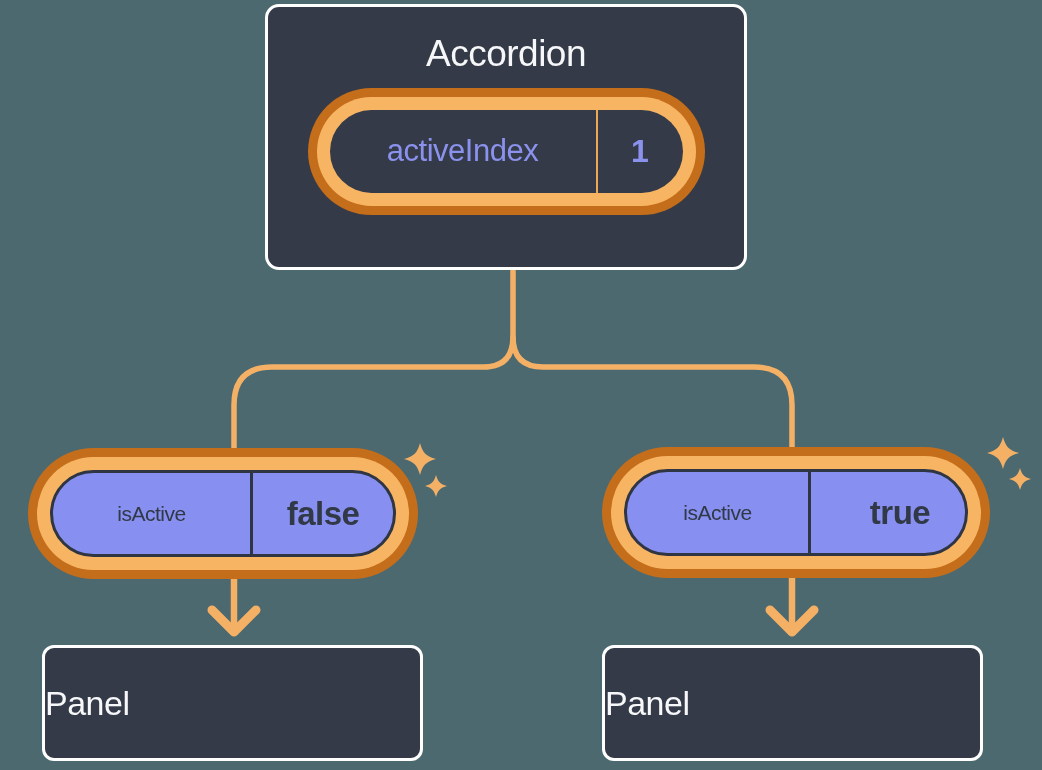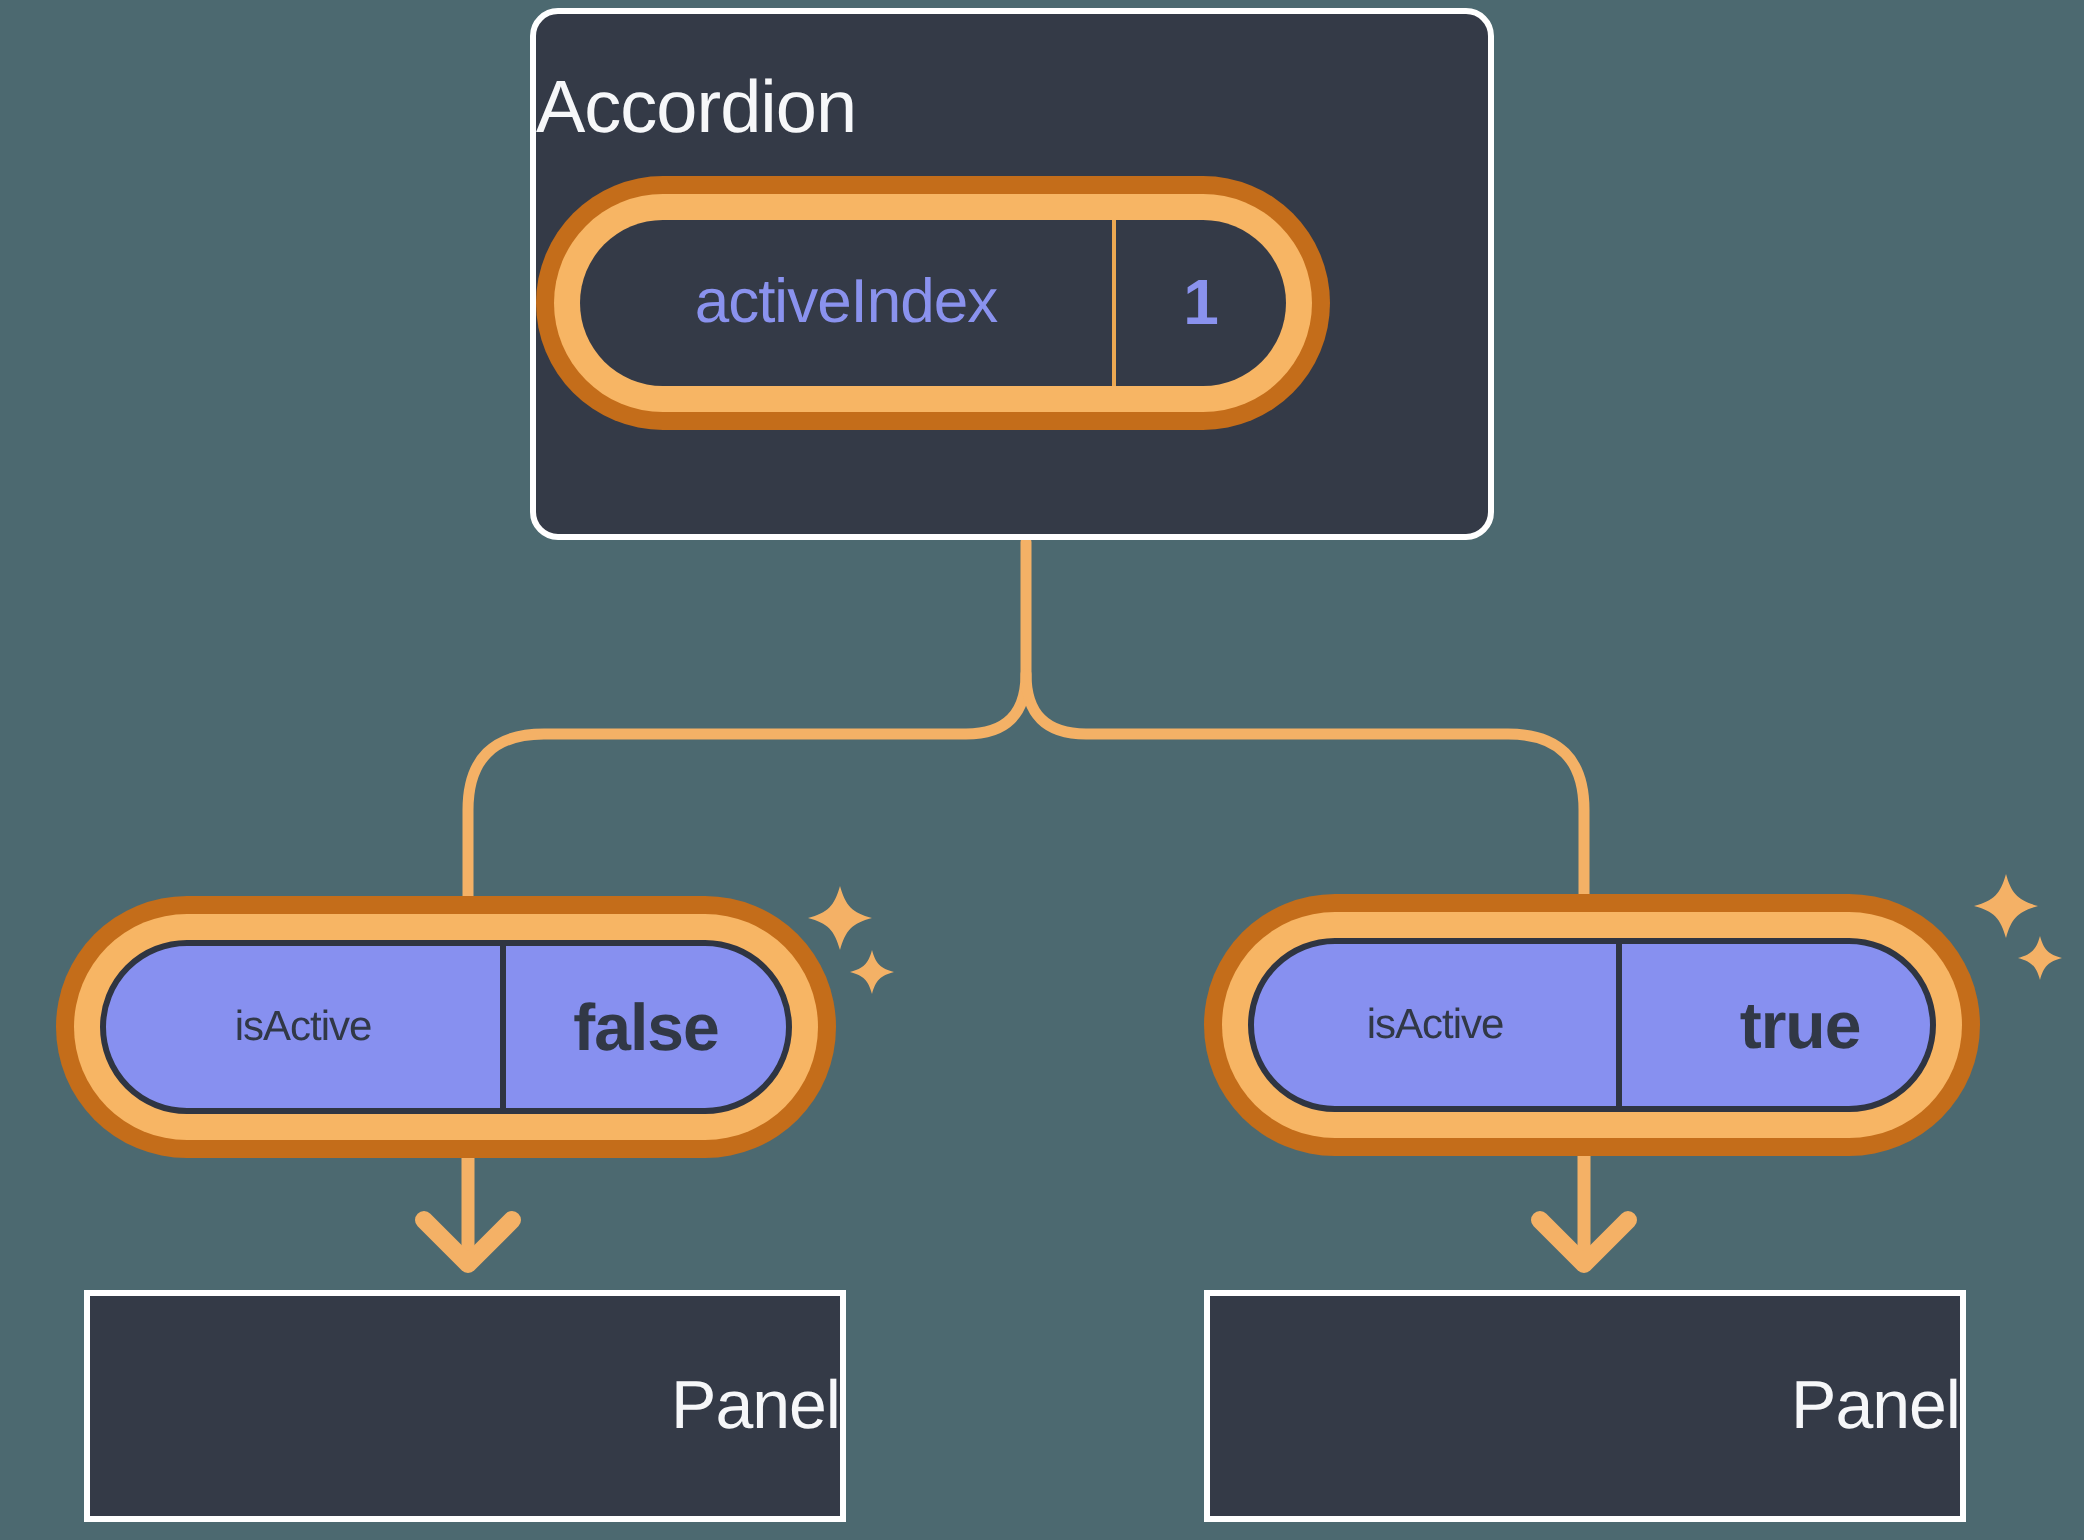--- a/index.html
+++ b/index.html
@@ -12,21 +12,21 @@
   }
   .layer-svg{position:absolute;inset:0;z-index:0;}
 
   
   .node-box{
     position:absolute;z-index:1;
     background:var(--box-fill,#343A47);
     border:3px solid var(--box-border,#fff);
     border-radius:14px;
     box-sizing:border-box;
-    display:flex;flex-direction:column;align-items:flex-start;
+    display:flex;flex-direction:column;align-items:center;
   }
   .node-title{
     margin-top:27px;
     font-size:37px;font-weight:500;letter-spacing:-0.5px;
     color:var(--title-text,#F6F7F9);
     line-height:1.1;
   }
 
   
   .pill{
@@ -58,23 +58,23 @@
 
   .state-name-dark{font-size:31px;color:var(--state-text-purple,#8A92EE);letter-spacing:-0.5px;}
   .state-value-dark{font-size:32px;font-weight:700;color:var(--state-text-purple,#8A92EE);}
   .state-name-purple{font-size:21px;color:var(--state-text-dark,#313846);letter-spacing:-0.5px;}
   .state-value-purple{font-size:33px;font-weight:700;color:var(--state-text-dark,#313846);letter-spacing:-0.5px;border-radius:20px;}
 
   .panel-box{
     position:absolute;z-index:1;
     background:var(--box-fill,#343A47);
     border:3px solid var(--box-border,#fff);
-    border-radius:0;
+    border-radius:12px;
     box-sizing:border-box;
-    display:flex;align-items:center;justify-content:flex-end;
+    display:flex;align-items:center;justify-content:flex-start;
   }
   .panel-label{font-size:34px;color:var(--title-text,#F6F7F9);letter-spacing:-0.5px;}
 
   .conn{stroke:var(--line,#F4B166);fill:none;stroke-linecap:round;stroke-linejoin:round;}
   .conn.tree{stroke-width:5.5px;}
   .conn.arrow-stem{stroke-width:6.5px;}
   .conn.arrow-head{stroke-width:9px;}
   .sparkle{fill:var(--sparkle,#F4B166);}
 </style>
 </head>

